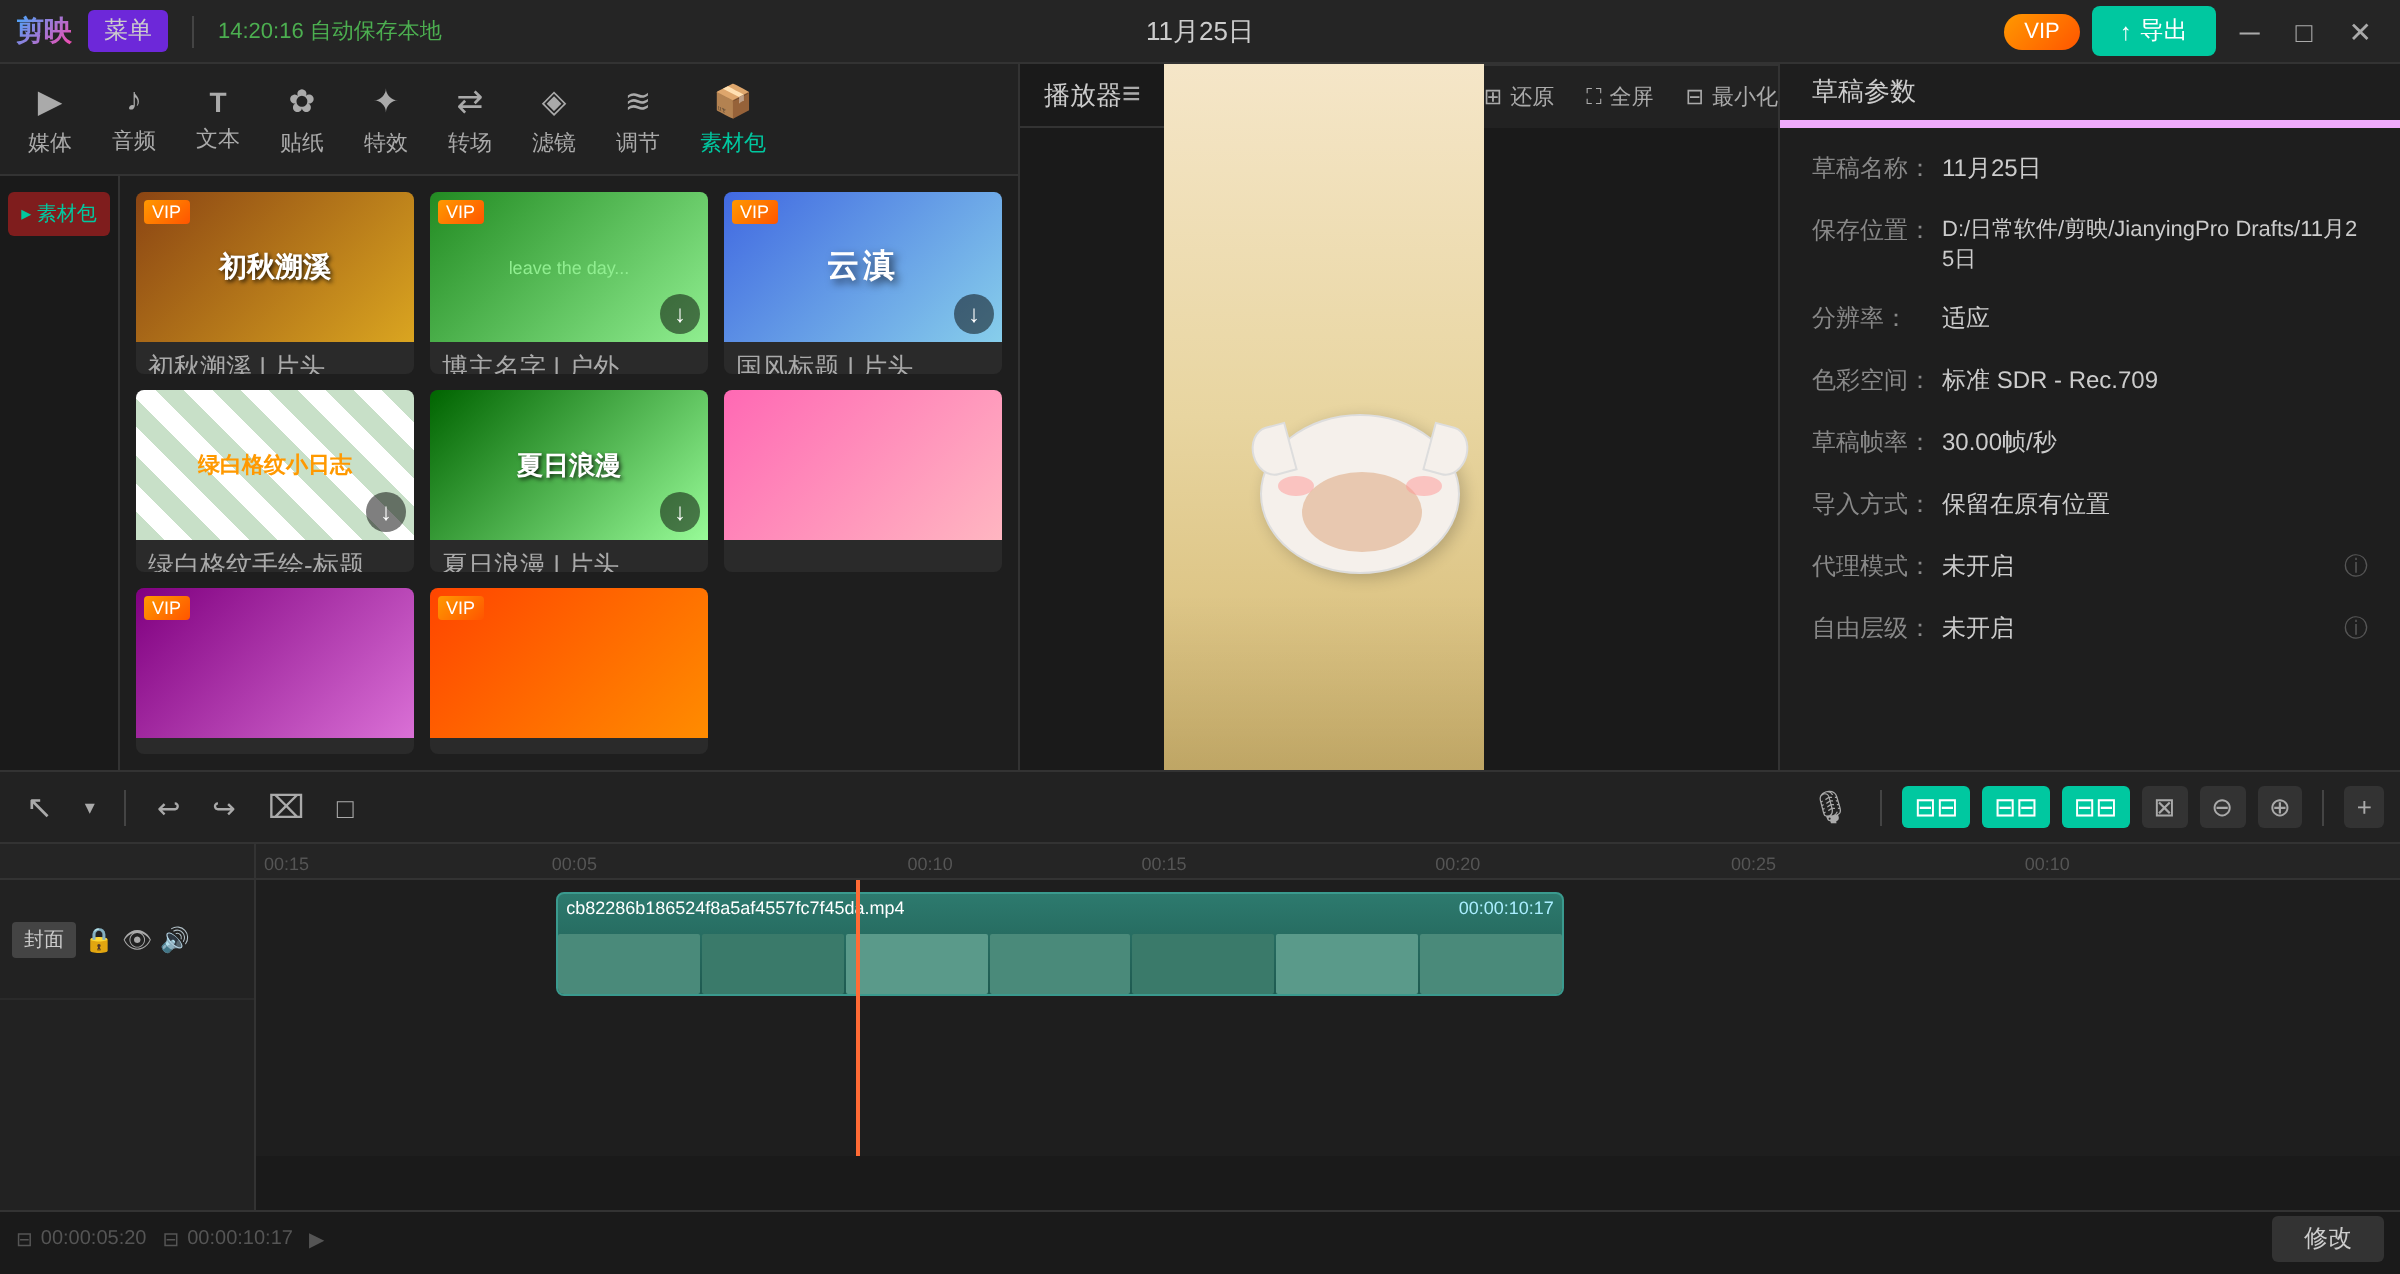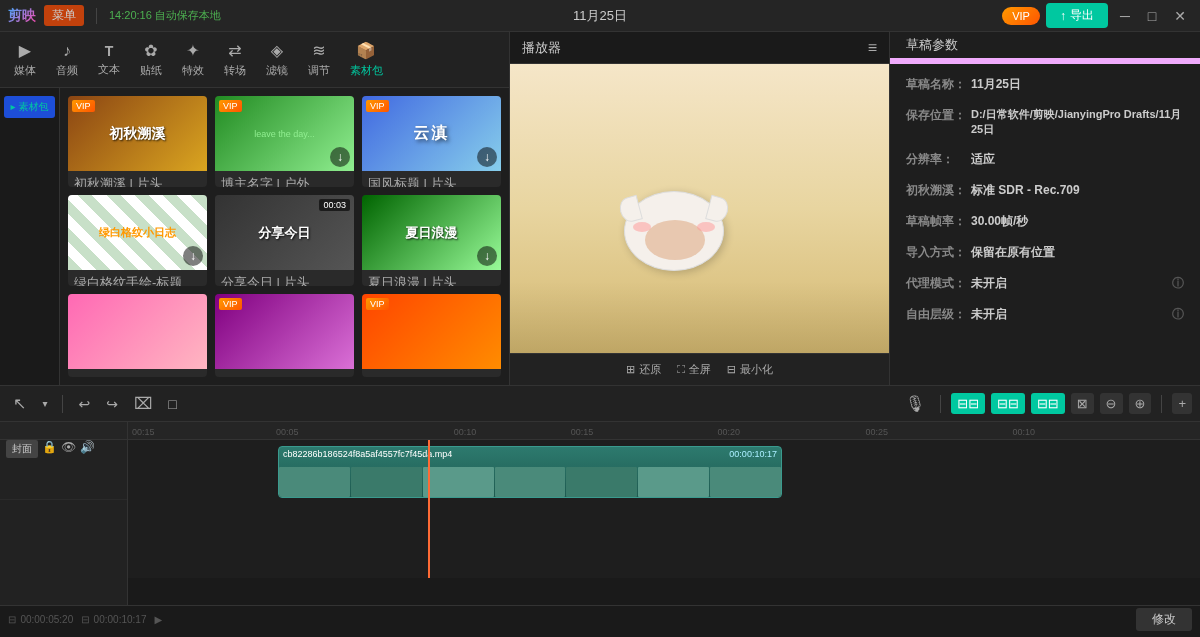--- a/index.html
+++ b/index.html
@@ -1,92 +1,92 @@
 <!DOCTYPE html>
 <html><head>
   <meta charset="utf-8">
   <style>
     * { margin: 0; padding: 0; box-sizing: border-box; }
     body { width: 1200px; height: 637px; background: #1a1a1a; color: #ccc; font-family: 'Microsoft YaHei', sans-serif; font-size: 12px; overflow: hidden; }
 
     
     #topbar { height: 32px; background: #252525; display: flex; align-items: center; padding: 0 8px; gap: 8px; border-bottom: 1px solid #333; }
     .logo-text { color: #fff; font-size: 14px; font-weight: bold; background: linear-gradient(135deg, #4af, #f4a); -webkit-background-clip: text; -webkit-text-fill-color: transparent; }
-    .menu-btn { background: #c2410c; border: none; color: #ccc; padding: 2px 8px; border-radius: 3px; cursor: pointer; font-size: 12px; }
+    .menu-btn { background: #6d28d9; border: none; color: #ccc; padding: 2px 8px; border-radius: 3px; cursor: pointer; font-size: 12px; }
     .date-center { position: absolute; left: 50%; transform: translateX(-50%); color: #ccc; font-size: 13px; }
     .topbar-right { margin-left: auto; display: flex; align-items: center; gap: 6px; }
     .vip-btn { background: linear-gradient(135deg, #f90, #f50); color: #fff; border: none; padding: 3px 10px; border-radius: 12px; font-size: 11px; cursor: pointer; }
     .export-btn { background: #00c8a0; color: #fff; border: none; padding: 4px 14px; border-radius: 4px; font-size: 12px; cursor: pointer; display: flex; align-items: center; gap: 4px; }
     .win-btn { background: none; border: none; color: #aaa; font-size: 14px; cursor: pointer; padding: 2px 6px; }
 
     
     #main { display: flex; height: calc(637px - 32px - 32px - 220px); }
 
     
     #left-panel { width: 510px; background: #1e1e1e; border-right: 1px solid #333; display: flex; flex-direction: column; }
     #toolbar { height: 56px; display: flex; align-items: center; background: #222; border-bottom: 1px solid #333; padding: 0 4px; }
     .tool-item { display: flex; flex-direction: column; align-items: center; padding: 6px 10px; cursor: pointer; color: #aaa; font-size: 11px; gap: 3px; border-radius: 4px; }
     .tool-item.active { color: #00c8a0; }
     .tool-icon { font-size: 16px; }
 
     
     #asset-area { display: flex; flex: 1; overflow: hidden; }
     #asset-sidebar { width: 60px; background: #1a1a1a; border-right: 1px solid #333; padding: 8px 4px; display: flex; flex-direction: column; gap: 4px; }
     .asset-side-item { color: #aaa; font-size: 10px; text-align: center; padding: 4px 2px; cursor: pointer; border-radius: 3px; }
-    .asset-side-item.active { color: #00c8a0; background: #1d4ed8; }
+    .asset-side-item.active { color: #00c8a0; background: #7f1d1d; }
     #asset-grid { flex: 1; padding: 8px; display: grid; grid-template-columns: repeat(3, 1fr); gap: 8px; overflow-y: auto; }
     .asset-card { background: #2a2a2a; border-radius: 4px; overflow: hidden; cursor: pointer; position: relative; }
     .asset-thumb { width: 100%; height: 75px; object-fit: cover; background: #333; display: flex; align-items: center; justify-content: center; position: relative; overflow: hidden; }
     .asset-label { padding: 4px 6px; font-size: 13px; color: #aaa; white-space: nowrap; overflow: hidden; text-overflow: ellipsis; }
     .vip-badge { position: absolute; top: 4px; left: 4px; background: linear-gradient(135deg, #f90, #f50); color: #fff; font-size: 9px; padding: 1px 4px; border-radius: 2px; }
     .duration-badge { position: absolute; top: 4px; right: 4px; background: rgba(0,0,0,0.6); color: #fff; font-size: 9px; padding: 1px 4px; border-radius: 2px; }
     .download-icon { position: absolute; bottom: 4px; right: 4px; background: rgba(0,0,0,0.5); color: #fff; font-size: 12px; width: 20px; height: 20px; border-radius: 50%; display: flex; align-items: center; justify-content: center; }
 
     
     .thumb-1 { background: linear-gradient(135deg, #8B4513, #DAA520); }
     .thumb-2 { background: linear-gradient(135deg, #228B22, #90EE90); }
     .thumb-3 { background: linear-gradient(135deg, #4169E1, #87CEEB); }
     .thumb-4 { background: linear-gradient(135deg, #FFD700, #FFA500); }
     .thumb-5 { background: linear-gradient(135deg, #333, #555); }
     .thumb-6 { background: linear-gradient(135deg, #006400, #98FB98); }
     .thumb-7 { background: linear-gradient(135deg, #FF69B4, #FFB6C1); }
     .thumb-8 { background: linear-gradient(135deg, #800080, #DA70D6); }
     .thumb-9 { background: linear-gradient(135deg, #FF4500, #FF8C00); }
 
     
-    #player-panel { flex: 1; background: #1a1a1a; display: flex; flex-direction: column; border-right: 1px solid #333; }
+    #player-panel { flex: 1; background: #1a1a1a; display: flex; flex-direction: row; border-right: 1px solid #333; }
     #player-header { height: 32px; display: flex; align-items: center; padding: 0 12px; border-bottom: 1px solid #333; }
     .player-title { font-size: 13px; color: #ccc; }
     .player-menu { margin-left: auto; color: #aaa; cursor: pointer; font-size: 16px; }
     #player-screen { flex: 1; background: #000; display: flex; align-items: center; justify-content: center; overflow: hidden; }
     #player-controls { height: 32px; background: #222; display: flex; align-items: center; justify-content: center; gap: 16px; border-top: 1px solid #333; }
     .ctrl-btn { background: none; border: none; color: #aaa; font-size: 11px; cursor: pointer; display: flex; align-items: center; gap: 4px; }
 
     
     #right-panel { width: 310px; background: #1e1e1e; display: flex; flex-direction: column; }
-    #props-header { height: 32px; padding: 0 16px; display: flex; align-items: center; border-bottom: 6px solid #f0abfc; }
+    #props-header { height: 32px; padding: 0 16px; display: flex; align-items: center; border-bottom: 4px solid #f0abfc; }
     .props-title { color: #ccc; font-size: 13px; }
     #props-body { flex: 1; padding: 12px 16px; overflow-y: auto; }
-    .prop-row { display: flex; margin-bottom: 14px; align-items: flex-start; font-weight: bold; }
+    .prop-row { display: flex; margin-bottom: 14px; align-items: flex-start; }
     .prop-label { width: 65px; color: #888; font-size: 12px; flex-shrink: 0; }
     .prop-value { color: #ccc; font-size: 12px; flex: 1; }
     .prop-value.path { color: #ccc; word-break: break-all; font-size: 11px; }
     .prop-info-btn { color: #555; font-size: 12px; margin-left: 4px; cursor: pointer; }
 
     
     #timeline { height: 220px; background: #1a1a1a; border-top: 1px solid #333; display: flex; flex-direction: column; }
     #timeline-toolbar { height: 36px; background: #222; display: flex; align-items: center; padding: 0 8px; gap: 6px; border-bottom: 1px solid #333; }
     .tl-btn { background: none; border: none; color: #aaa; font-size: 14px; cursor: pointer; padding: 3px 5px; border-radius: 3px; }
     .tl-separator { width: 1px; height: 18px; background: #444; margin: 0 4px; }
     .tl-right { margin-left: auto; display: flex; align-items: center; gap: 6px; }
     .tl-icon-btn { background: #333; border: none; color: #aaa; border-radius: 3px; padding: 3px 6px; cursor: pointer; font-size: 13px; display: flex; align-items: center; gap: 3px; }
     .tl-icon-btn.active { background: #00c8a0; color: #fff; }
     #timeline-body { display: flex; flex: 1; overflow: hidden; }
     #track-controls { width: 128px; background: #222; border-right: 1px solid #333; display: flex; flex-direction: column; }
-    .track-ctrl-row { height: 60px; display: flex; align-items: flex-start; padding: 0 6px; gap: 4px; border-bottom: 1px solid #2a2a2a; }
+    .track-ctrl-row { height: 60px; display: flex; align-items: center; padding: 0 6px; gap: 4px; border-bottom: 1px solid #2a2a2a; }
     .cover-label { background: #444; color: #ccc; font-size: 10px; padding: 2px 6px; border-radius: 2px; }
     .track-icon { color: #aaa; font-size: 12px; cursor: pointer; }
     #timeline-tracks { flex: 1; position: relative; overflow: hidden; }
     #ruler { height: 18px; background: #252525; display: flex; align-items: center; padding: 0 4px; position: relative; border-bottom: 1px solid #333; }
     #track-area { flex: 1; position: relative; background: #1e1e1e; height: calc(220px - 36px - 18px); overflow: hidden; }
     .track-clip { position: absolute; height: 52px; border-radius: 4px; overflow: hidden; display: flex; align-items: center; background: #2a6e6e; border: 1px solid #3a8e8e; top: 6px; }
     .clip-label { position: absolute; top: 2px; left: 4px; color: #fff; font-size: 9px; white-space: nowrap; }
     .clip-thumb-strip { position: absolute; bottom: 0; left: 0; right: 0; height: 30px; display: flex; gap: 1px; }
     .clip-thumb { flex: 1; background: #333; border-radius: 1px; }
     .playhead { position: absolute; top: 0; bottom: 0; width: 2px; background: #ff6b35; z-index: 10; }
@@ -202,27 +202,20 @@
         </div>
 
         <div class="asset-card">
           <div class="asset-thumb thumb-4" style="background: repeating-linear-gradient(45deg,#c8e0c8,#c8e0c8 10px,#fff 10px,#fff 20px);">
             <span style="color:#f90;font-size:11px;font-weight:bold;text-align:center;padding:4px;">绿白格纹小日志</span>
             <span class="download-icon">↓</span>
           </div>
           <div class="asset-label">绿白格纹手绘-标题</div>
         </div>
 
-        <div class="asset-card">
-          <div class="asset-thumb thumb-5">
-            <span class="duration-badge">00:03</span>
-            <span class="thumb-text-1" style="font-size:13px;">分享今日</span>
-          </div>
-          <div class="asset-label">分享今日 | 片头</div>
-        </div>
 
         <div class="asset-card">
           <div class="asset-thumb thumb-6">
             <span class="thumb-text-1" style="font-size:13px;color:#fff;">夏日浪漫</span>
             <span class="download-icon">↓</span>
           </div>
           <div class="asset-label">夏日浪漫 | 片头</div>
         </div>
 
         <div class="asset-card">
@@ -295,21 +288,21 @@
       </div>
       <div class="prop-row">
         <span class="prop-label">保存位置：</span>
         <span class="prop-value path">D:/日常软件/剪映/JianyingPro Drafts/11月25日</span>
       </div>
       <div class="prop-row">
         <span class="prop-label">分辨率：</span>
         <span class="prop-value">适应</span>
       </div>
       <div class="prop-row">
-        <span class="prop-label">初秋溯溪：</span>
+        <span class="prop-label">色彩空间：</span>
         <span class="prop-value">标准 SDR - Rec.709</span>
       </div>
       <div class="prop-row">
         <span class="prop-label">草稿帧率：</span>
         <span class="prop-value">30.00帧/秒</span>
       </div>
       <div class="prop-row">
         <span class="prop-label">导入方式：</span>
         <span class="prop-value">保留在原有位置</span>
       </div>

